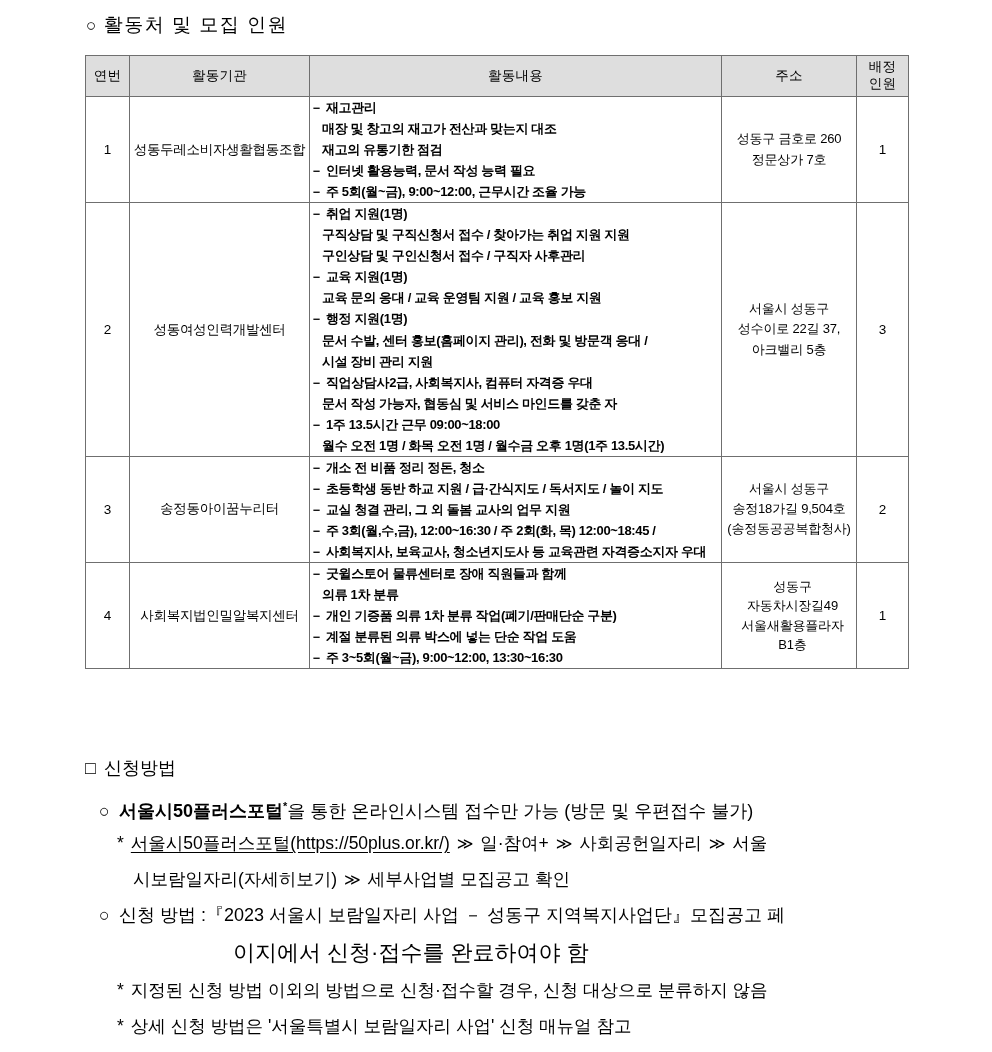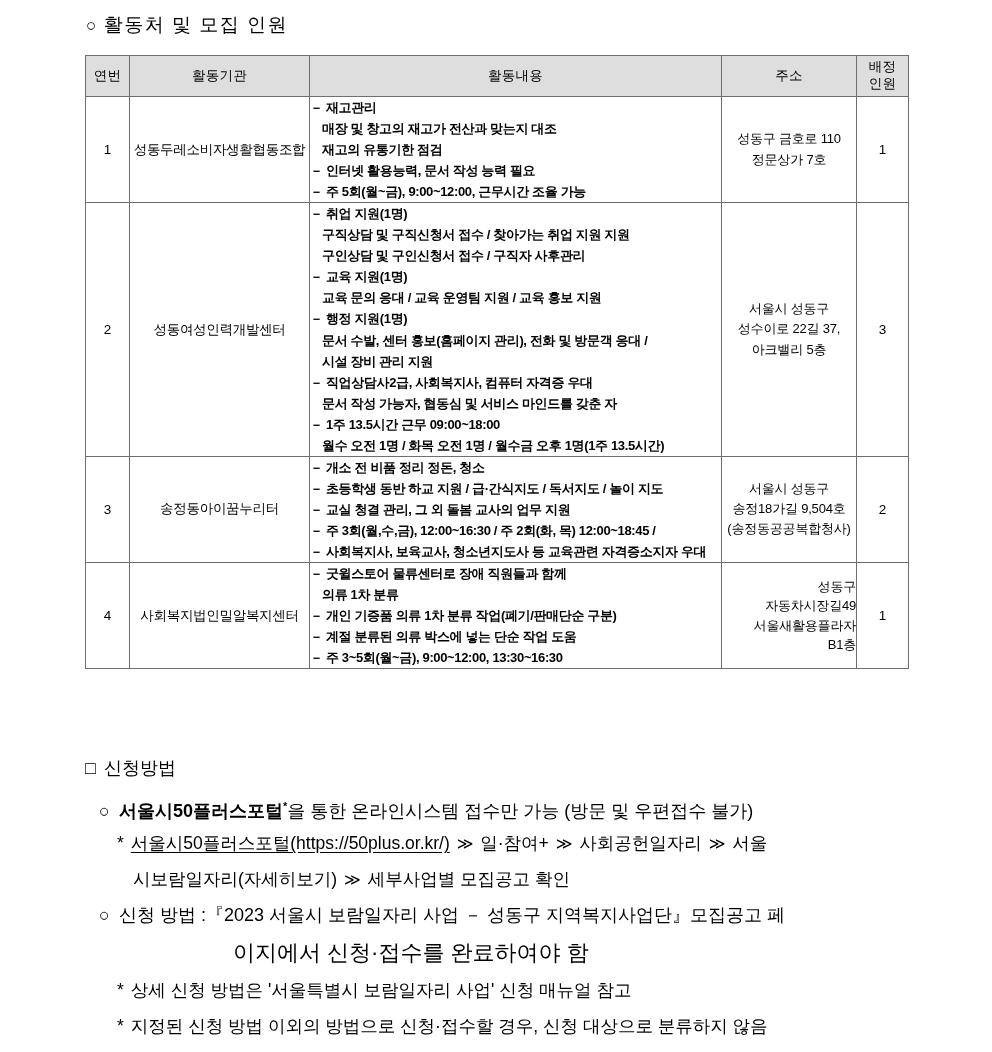--- a/index.html
+++ b/index.html
@@ -82,21 +82,21 @@
     padding: 0 3px;
   }
   td.c-addr {
     text-align: center;
     font-size: 13px;
     line-height: 1.55;
     padding: 2px 4px;
     letter-spacing: -0.2px;
   }
   td.c-addr.left {
-    text-align: right;
+    text-align: center;
     padding-left: 7px;
     line-height: 1.5;
   }
   td.c-desc {
     padding: 5px 6px 5px 8px;
     font-size: 13px;
     line-height: 1.62;
     letter-spacing: -0.35px;
     vertical-align: top;
   }
@@ -213,21 +213,21 @@
             <td class="c-no">1</td>
             <td class="c-org">성동두레소비자생활협동조합</td>
             <td class="c-desc">
               <div class="ln dash">－ 재고관리</div>
               <div class="ln sub">매장 및 창고의 재고가 전산과 맞는지 대조</div>
               <div class="ln sub">재고의 유통기한 점검</div>
               <div class="ln dash">－ 인터넷 활용능력, 문서 작성 능력 필요</div>
               <div class="ln dash">－ 주 5회(월~금), 9:00~12:00, 근무시간 조율 가능</div>
             </td>
             <td class="c-addr">
-              <div>성동구 금호로 110</div>
+              <div>성동구 금호로 260</div>
               <div>정문상가 7호</div>
             </td>
             <td class="c-cnt">1</td>
           </tr>
           <tr class="r2">
             <td class="c-no">2</td>
             <td class="c-org">성동여성인력개발센터</td>
             <td class="c-desc">
               <div class="ln dash">－ 취업 지원(1명)</div>
               <div class="ln sub">구직상담 및 구직신청서 접수 / 찾아가는 취업 지원 지원</div>
@@ -315,21 +315,21 @@
       <span>세부사업별 모집공고 확인</span>
     </div>
 
     <div class="line lv2">
       <span class="bullet">○</span><span>신청 방법 :『2023 서울시 보람일자리 사업 － 성동구 지역복지사업단』모집공고 페</span>
     </div>
 
     <div class="line indent-cont2">이지에서 신청·접수를 완료하여야 함</div>
 
     <div class="line lv3">
+      <span class="star">*</span><span>지정된 신청 방법 이외의 방법으로 신청·접수할 경우, 신청 대상으로 분류하지 않음</span>
+    </div>
+
+    <div class="line lv3">
       <span class="star">*</span><span>상세 신청 방법은 '서울특별시 보람일자리 사업' 신청 매뉴얼 참고</span>
-    </div>
-
-    <div class="line lv3">
-      <span class="star">*</span><span>지정된 신청 방법 이외의 방법으로 신청·접수할 경우, 신청 대상으로 분류하지 않음</span>
     </div>
 
   </div>
 </div>
 
 </body></html>

